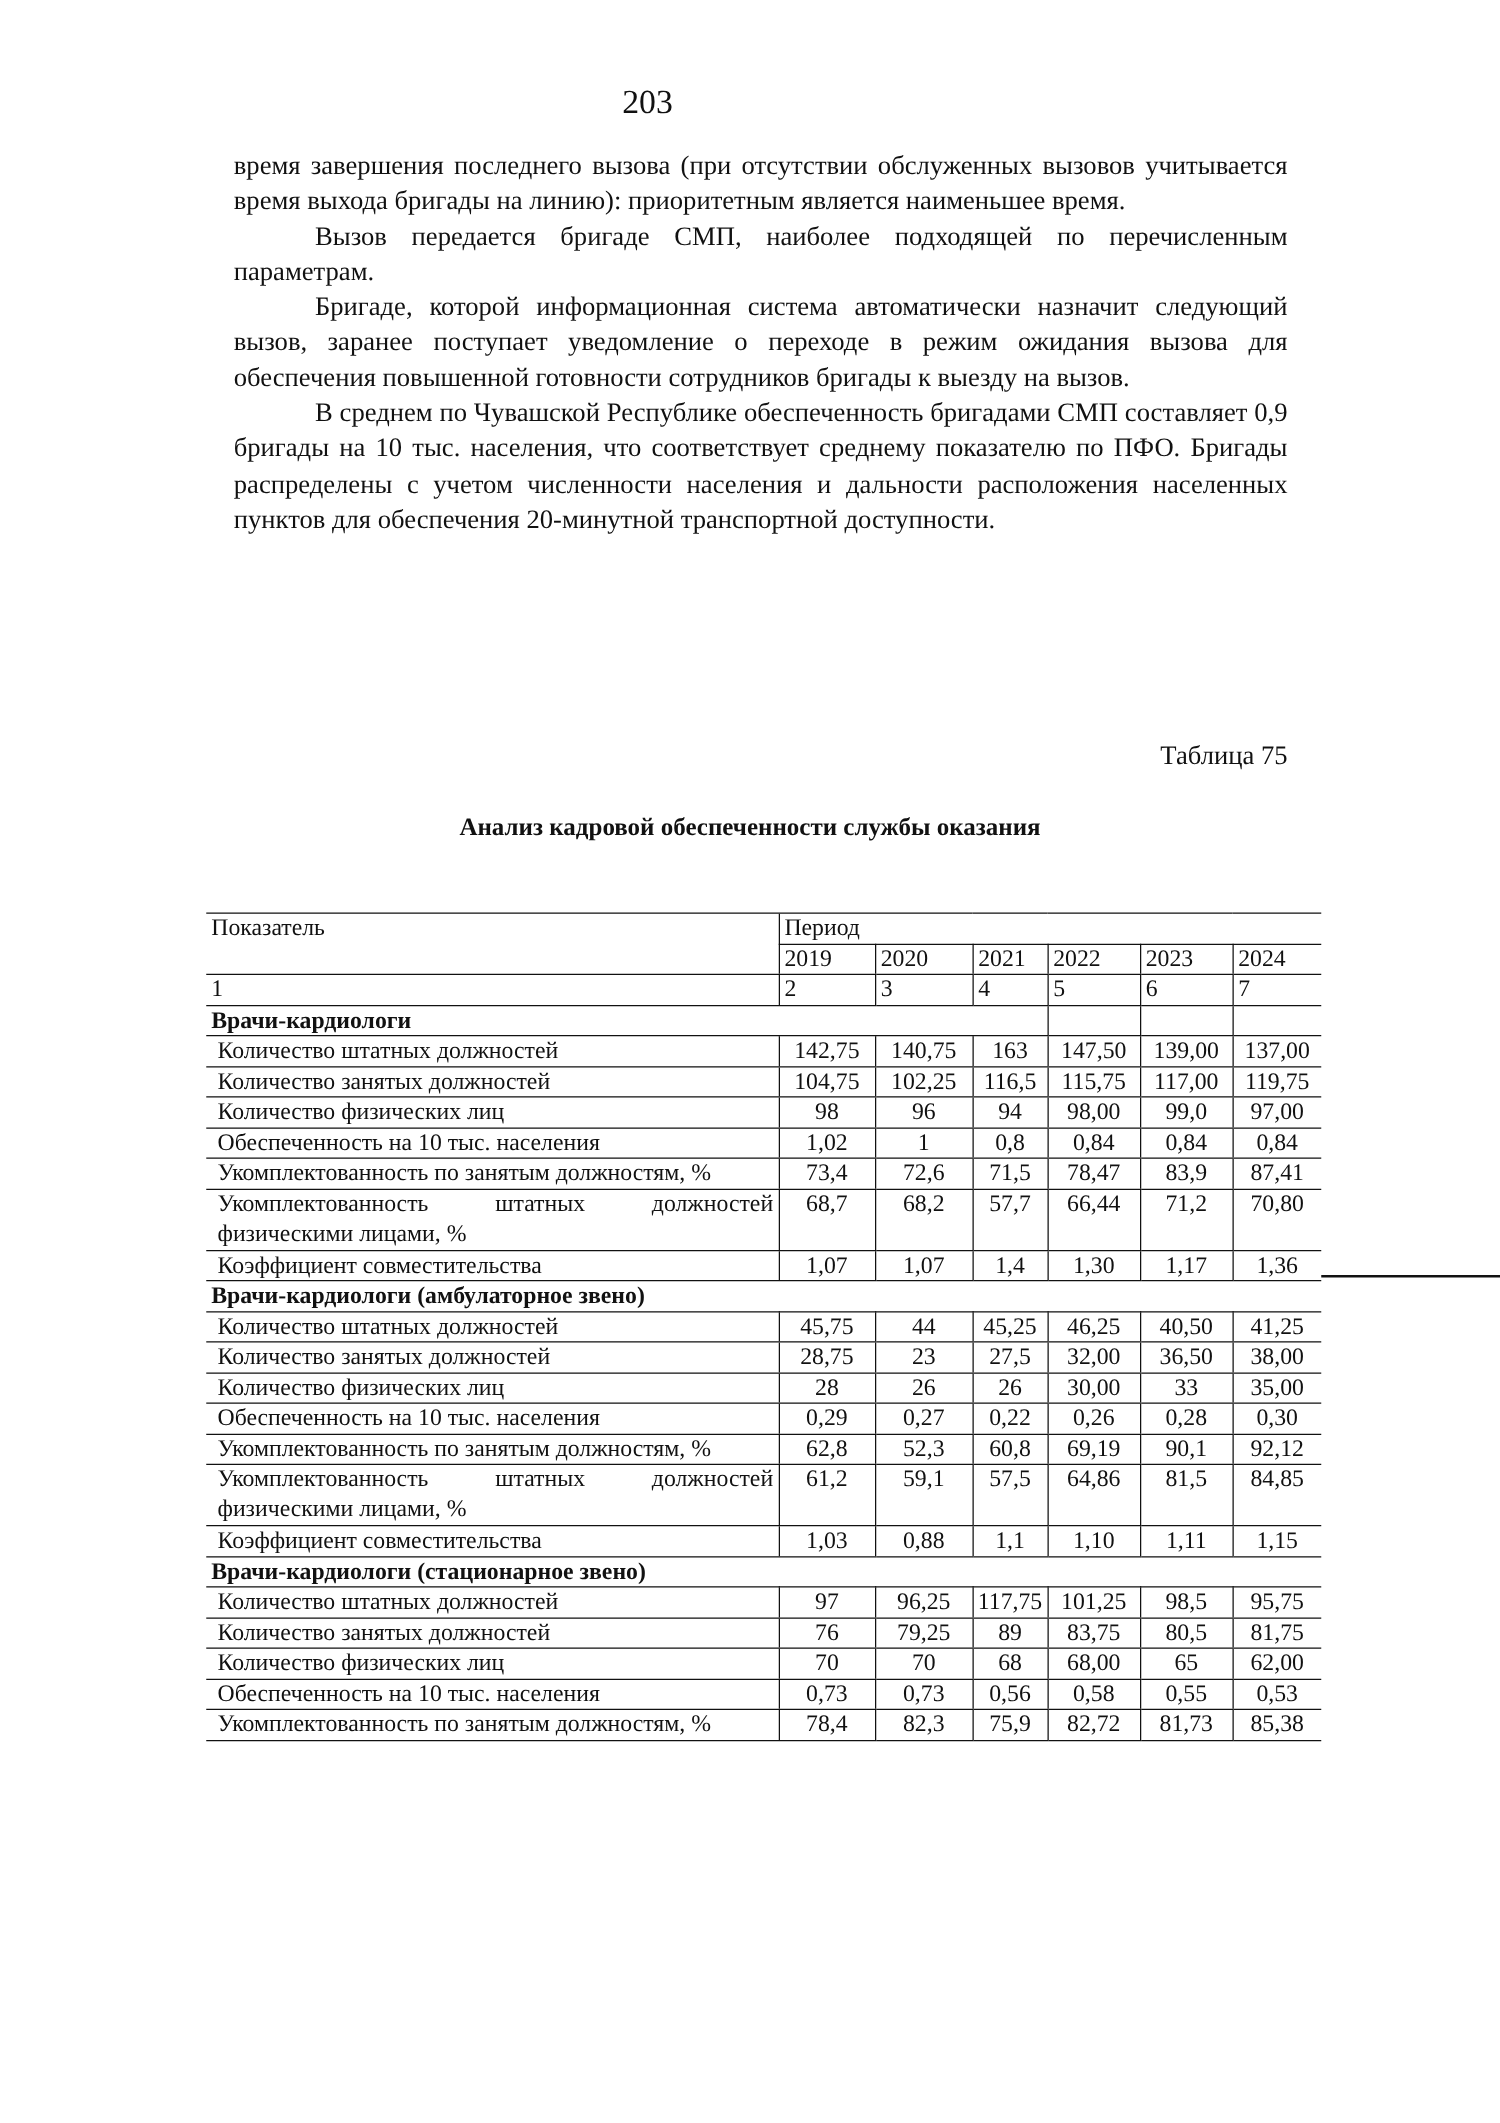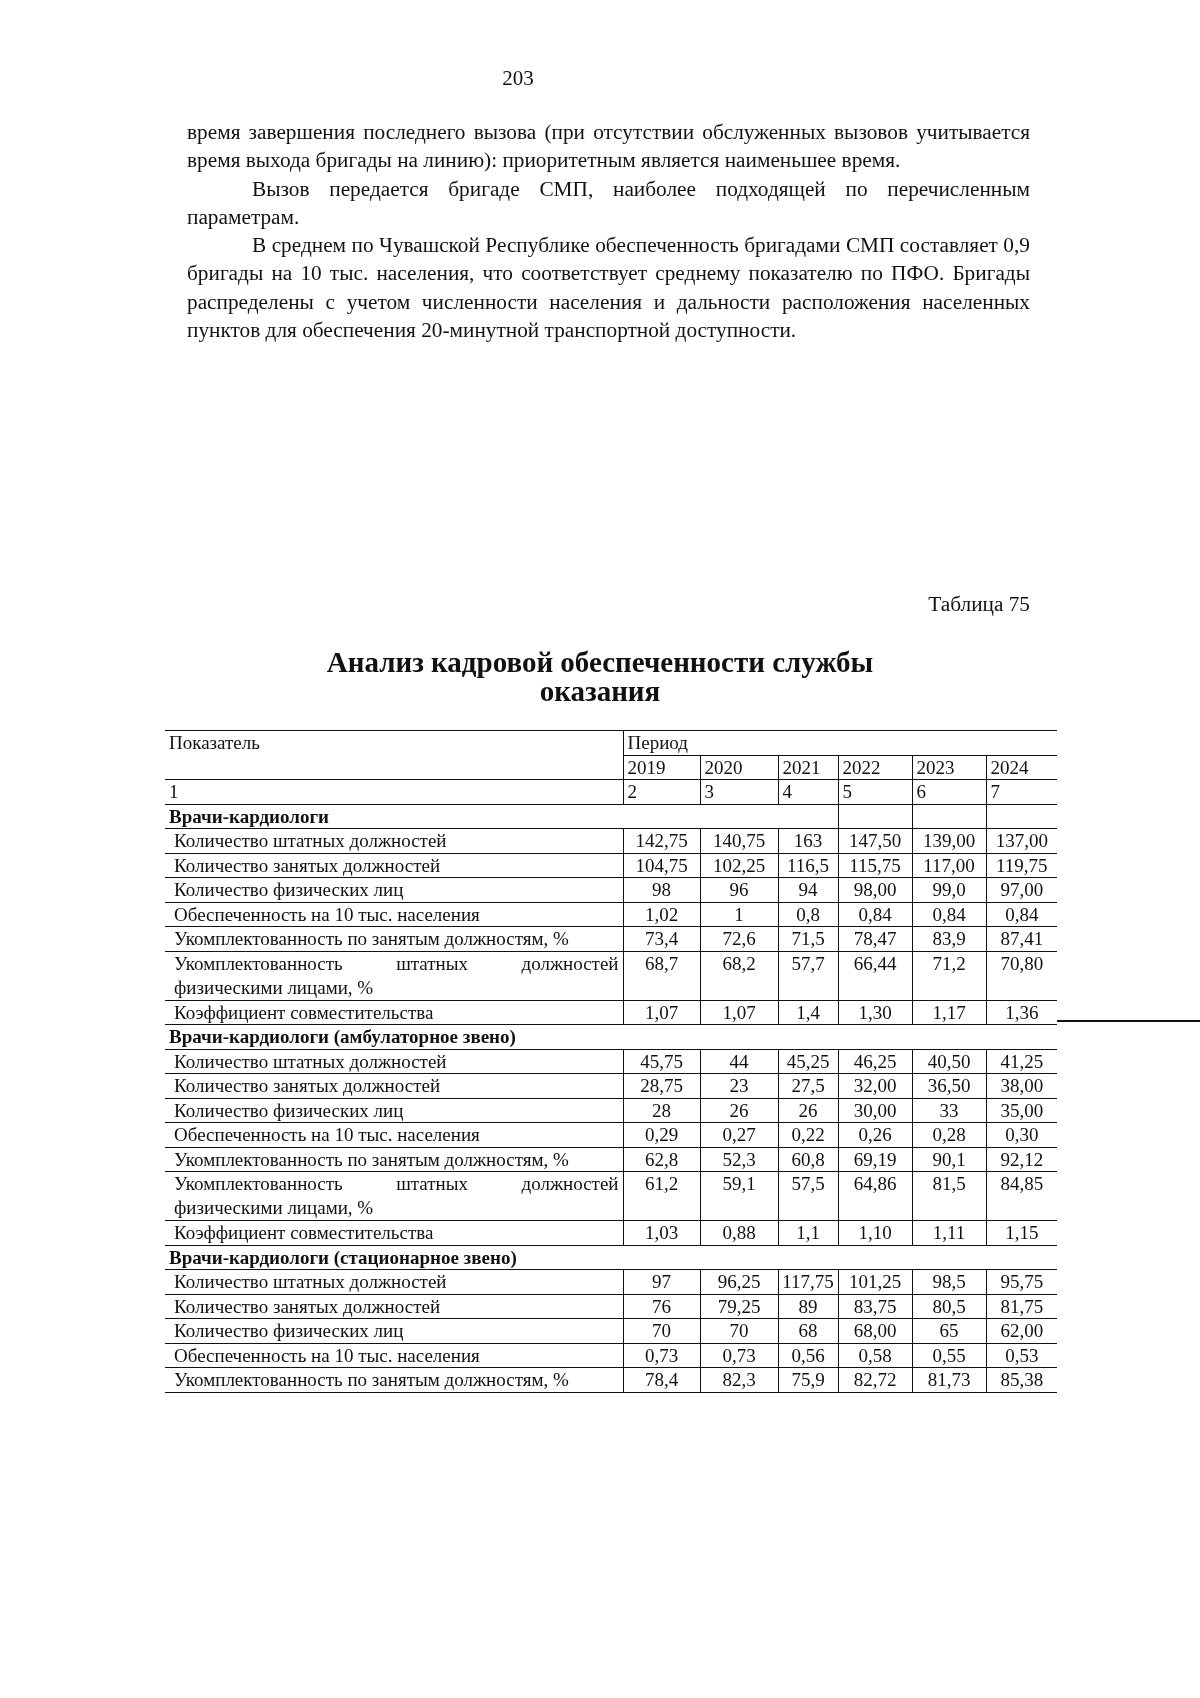--- a/index.html
+++ b/index.html
@@ -1,22 +1,22 @@
 <!DOCTYPE html>
 <html><head>
 <meta charset="utf-8">
 <style>
   html, body { margin:0; padding:0; background:#ffffff; }
   body { width:1200px; height:1698px; position:relative; overflow:hidden;
          font-family:"Liberation Serif","DejaVu Serif",serif; color:#111; }
-  .page-number { position:absolute; top:66px; left:0; width:1036px; text-align:center; font-size:21px; }
+  .page-number { position:absolute; top:66px; left:0; width:1036px; text-align:center; font-size:27px; }
   .body-text { position:absolute; top:118px; left:187px; width:843px; font-size:21.3px; line-height:28.3px; text-align:justify; }
   .body-text p { margin:0; text-indent:65px; }
   .table-label { position:absolute; top:592px; left:187px; width:843px; text-align:right; font-size:21.3px; }
-  .table-title { position:absolute; top:648px; left:300px; width:600px; text-align:center; font-weight:bold; font-size:29px; line-height:29px; }
+  .table-title { position:absolute; top:648px; left:300px; width:600px; text-align:center; font-weight:bold; font-size:20px; line-height:29px; }
   table.data { position:absolute; top:730px; left:165px; border-collapse:collapse; font-size:19px; table-layout:fixed; }
   table.data td { padding:0 4px; height:23.5px; line-height:23px; vertical-align:top; }
   table.data col.c0 { width:458px; }
   table.data col.c1 { width:77px; }
   table.data col.c2 { width:78px; }
   table.data col.c3 { width:60px; }
   table.data col.c4 { width:74px; }
   table.data col.c5 { width:74px; }
   table.data col.c6 { width:71px; }
   .hdr td { text-align:left; }
@@ -31,20 +31,21 @@
   .extend-line { position:absolute; height:1.5px; background:#111; }
 </style>
 </head>
 <body>
 
 <div class="page-number">203</div>
 
 <div class="body-text">
   <p style="text-indent:0;">время завершения последнего вызова (при отсутствии обслуженных вызовов учитывается время выхода бригады на линию): приоритетным является наименьшее время.</p>
   <p>Вызов передается бригаде СМП, наиболее подходящей по перечисленным параметрам.</p>
+  <p>Бригаде, которой информационная система автоматически назначит следующий вызов, заранее поступает уведомление о переходе в режим ожидания вызова для обеспечения повышенной готовности сотрудников бригады к выезду на вызов.</p>
   <p>В среднем по Чувашской Республике обеспеченность бригадами СМП составляет 0,9 бригады на 10 тыс. населения, что соответствует среднему показателю по ПФО. Бригады распределены с учетом численности населения и дальности расположения населенных пунктов для обеспечения 20-минутной транспортной доступности.</p>
 </div>
 
 <div class="table-label">Таблица 75</div>
 
 <div class="table-title">
   <div>Анализ кадровой обеспеченности службы оказания</div>
 </div>
 
 <table class="data">

